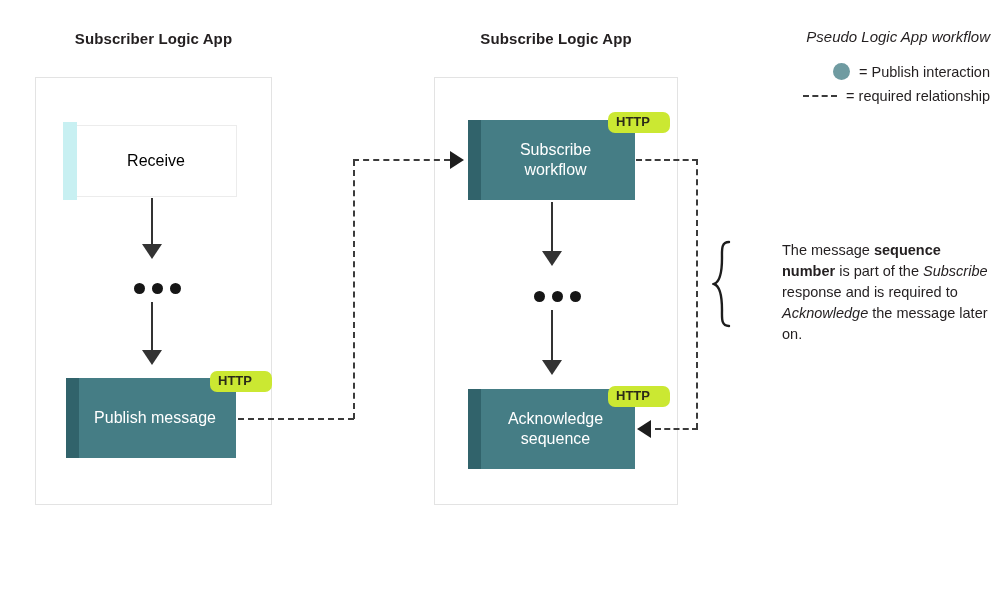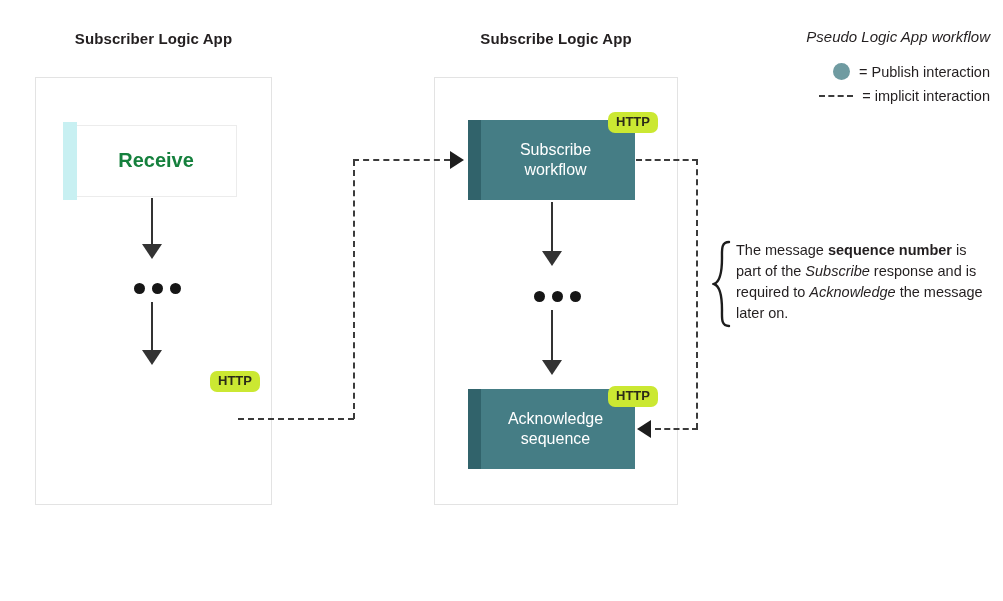--- a/index.html
+++ b/index.html
@@ -63,23 +63,22 @@
   .node .node-label {
     position: relative;
     z-index: 2;
     padding: 0 14px 0 22px;
   }
 
   
   .node.plain {
     background: #ffffff;
     border: 1px solid #ececec;
-    font-size: 20px;
-    color: #15803d;
-    font-weight: bold;
+    font-size: 16px;
+    color: #000000;
   }
   .node.plain .accent {
     background: #c8f0f2;
     left: -5px;
     top: -4px;
     bottom: -4px;
     width: 14px;
     border: none;
   }
 
@@ -101,21 +100,21 @@
   #node-acknowledge  { left: 468px; top: 389px; width: 167px; height: 80px; }
 
   
   .badge {
     position: absolute;
     background: #cbe832;
     color: #2b2b18;
     font-size: 13px;
     font-weight: bold;
     border-radius: 7px;
-    padding: 2px 8px 3px 8px;
+    padding: 2px 20px 3px 8px;
     line-height: 1.2;
     z-index: 5;
     white-space: nowrap;
   }
   #badge-publish     { left: 210px; top: 371px; }
   #badge-subscribe   { left: 608px; top: 112px; }
   #badge-acknowledge { left: 608px; top: 386px; }
 
   
   .vline {
@@ -212,20 +211,21 @@
     width: 20px;
     flex: none;
     position: relative;
   }
   .brace svg { display: block; }
   #annotation-text {
     font-size: 14.5px;
     line-height: 1.45;
     color: #231f20;
     padding-left: 4px;
+    margin-left: 46px;
   }
   #annotation-text b { font-weight: bold; }
   #annotation-text i { font-style: italic; }
 
   
   #legend {
     position: absolute;
     left: 700px;
     top: 28px;
     width: 290px;
@@ -270,20 +270,24 @@
   <div class="col-title" id="title-subscriber">Subscribe Logic App</div>
 
   <div class="lane" id="lane-publisher"></div>
   <div class="lane" id="lane-subscriber"></div>
 
   <div class="node plain" id="node-receive">
     <span class="accent"></span>
     <span class="node-label">Receive</span>
   </div>
 
+  <div class="node teal" id="node-publish">
+    <span class="accent"></span>
+    <span class="node-label">Publish message</span>
+  </div>
   <div class="badge" id="badge-publish">HTTP</div>
 
   <div class="vline" id="pub-line-1"></div>
   <div class="arrowhead-down" id="pub-arrow-1"></div>
   <div class="dots" id="pub-dots">
       <i></i>
       <i></i>
       <i></i>
     </div>
   <div class="vline" id="pub-line-2"></div>
@@ -339,17 +343,17 @@
   <div id="legend">
     <div id="legend-title">Pseudo Logic App workflow</div>
 
     <div class="legend-row">
       <span class="legend-swatch-circle"></span>
       <span>= Publish interaction</span>
     </div>
 
     <div class="legend-row">
       <span class="legend-swatch-dash"></span>
-      <span>= implicit interaction</span>
+      <span>= required relationship</span>
     </div>
   </div>
 
 </div>
 
 </body></html>

